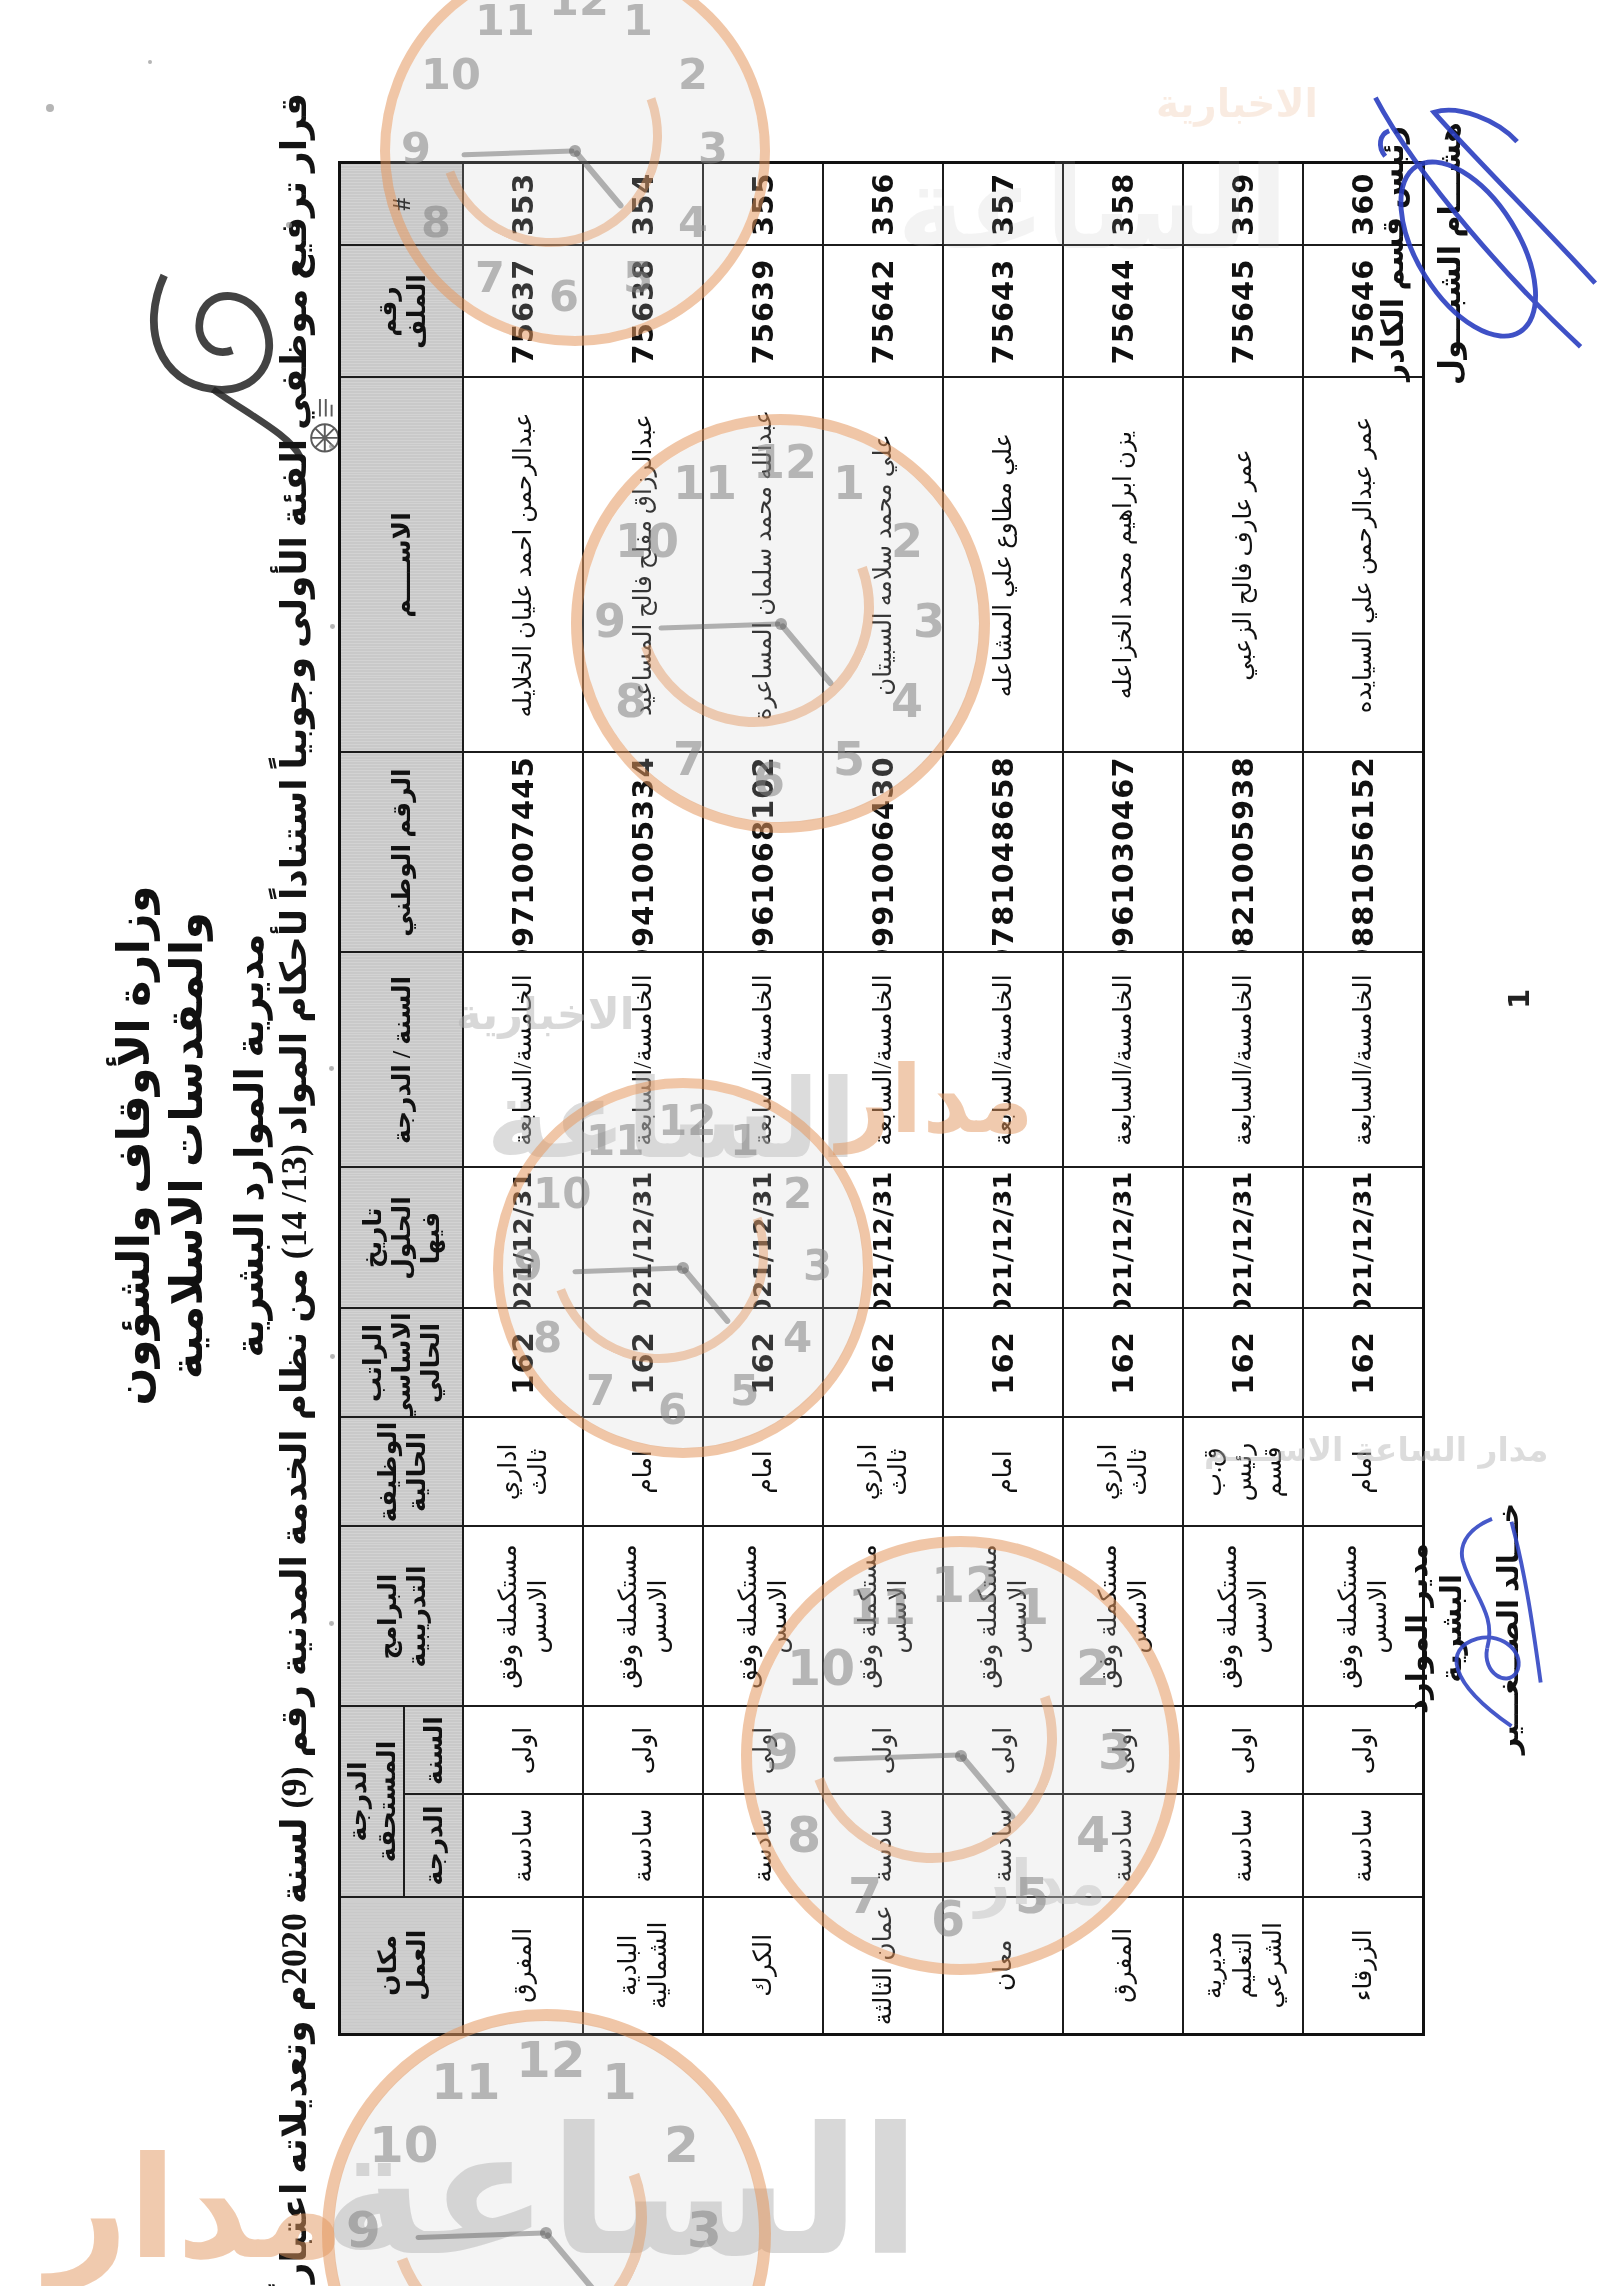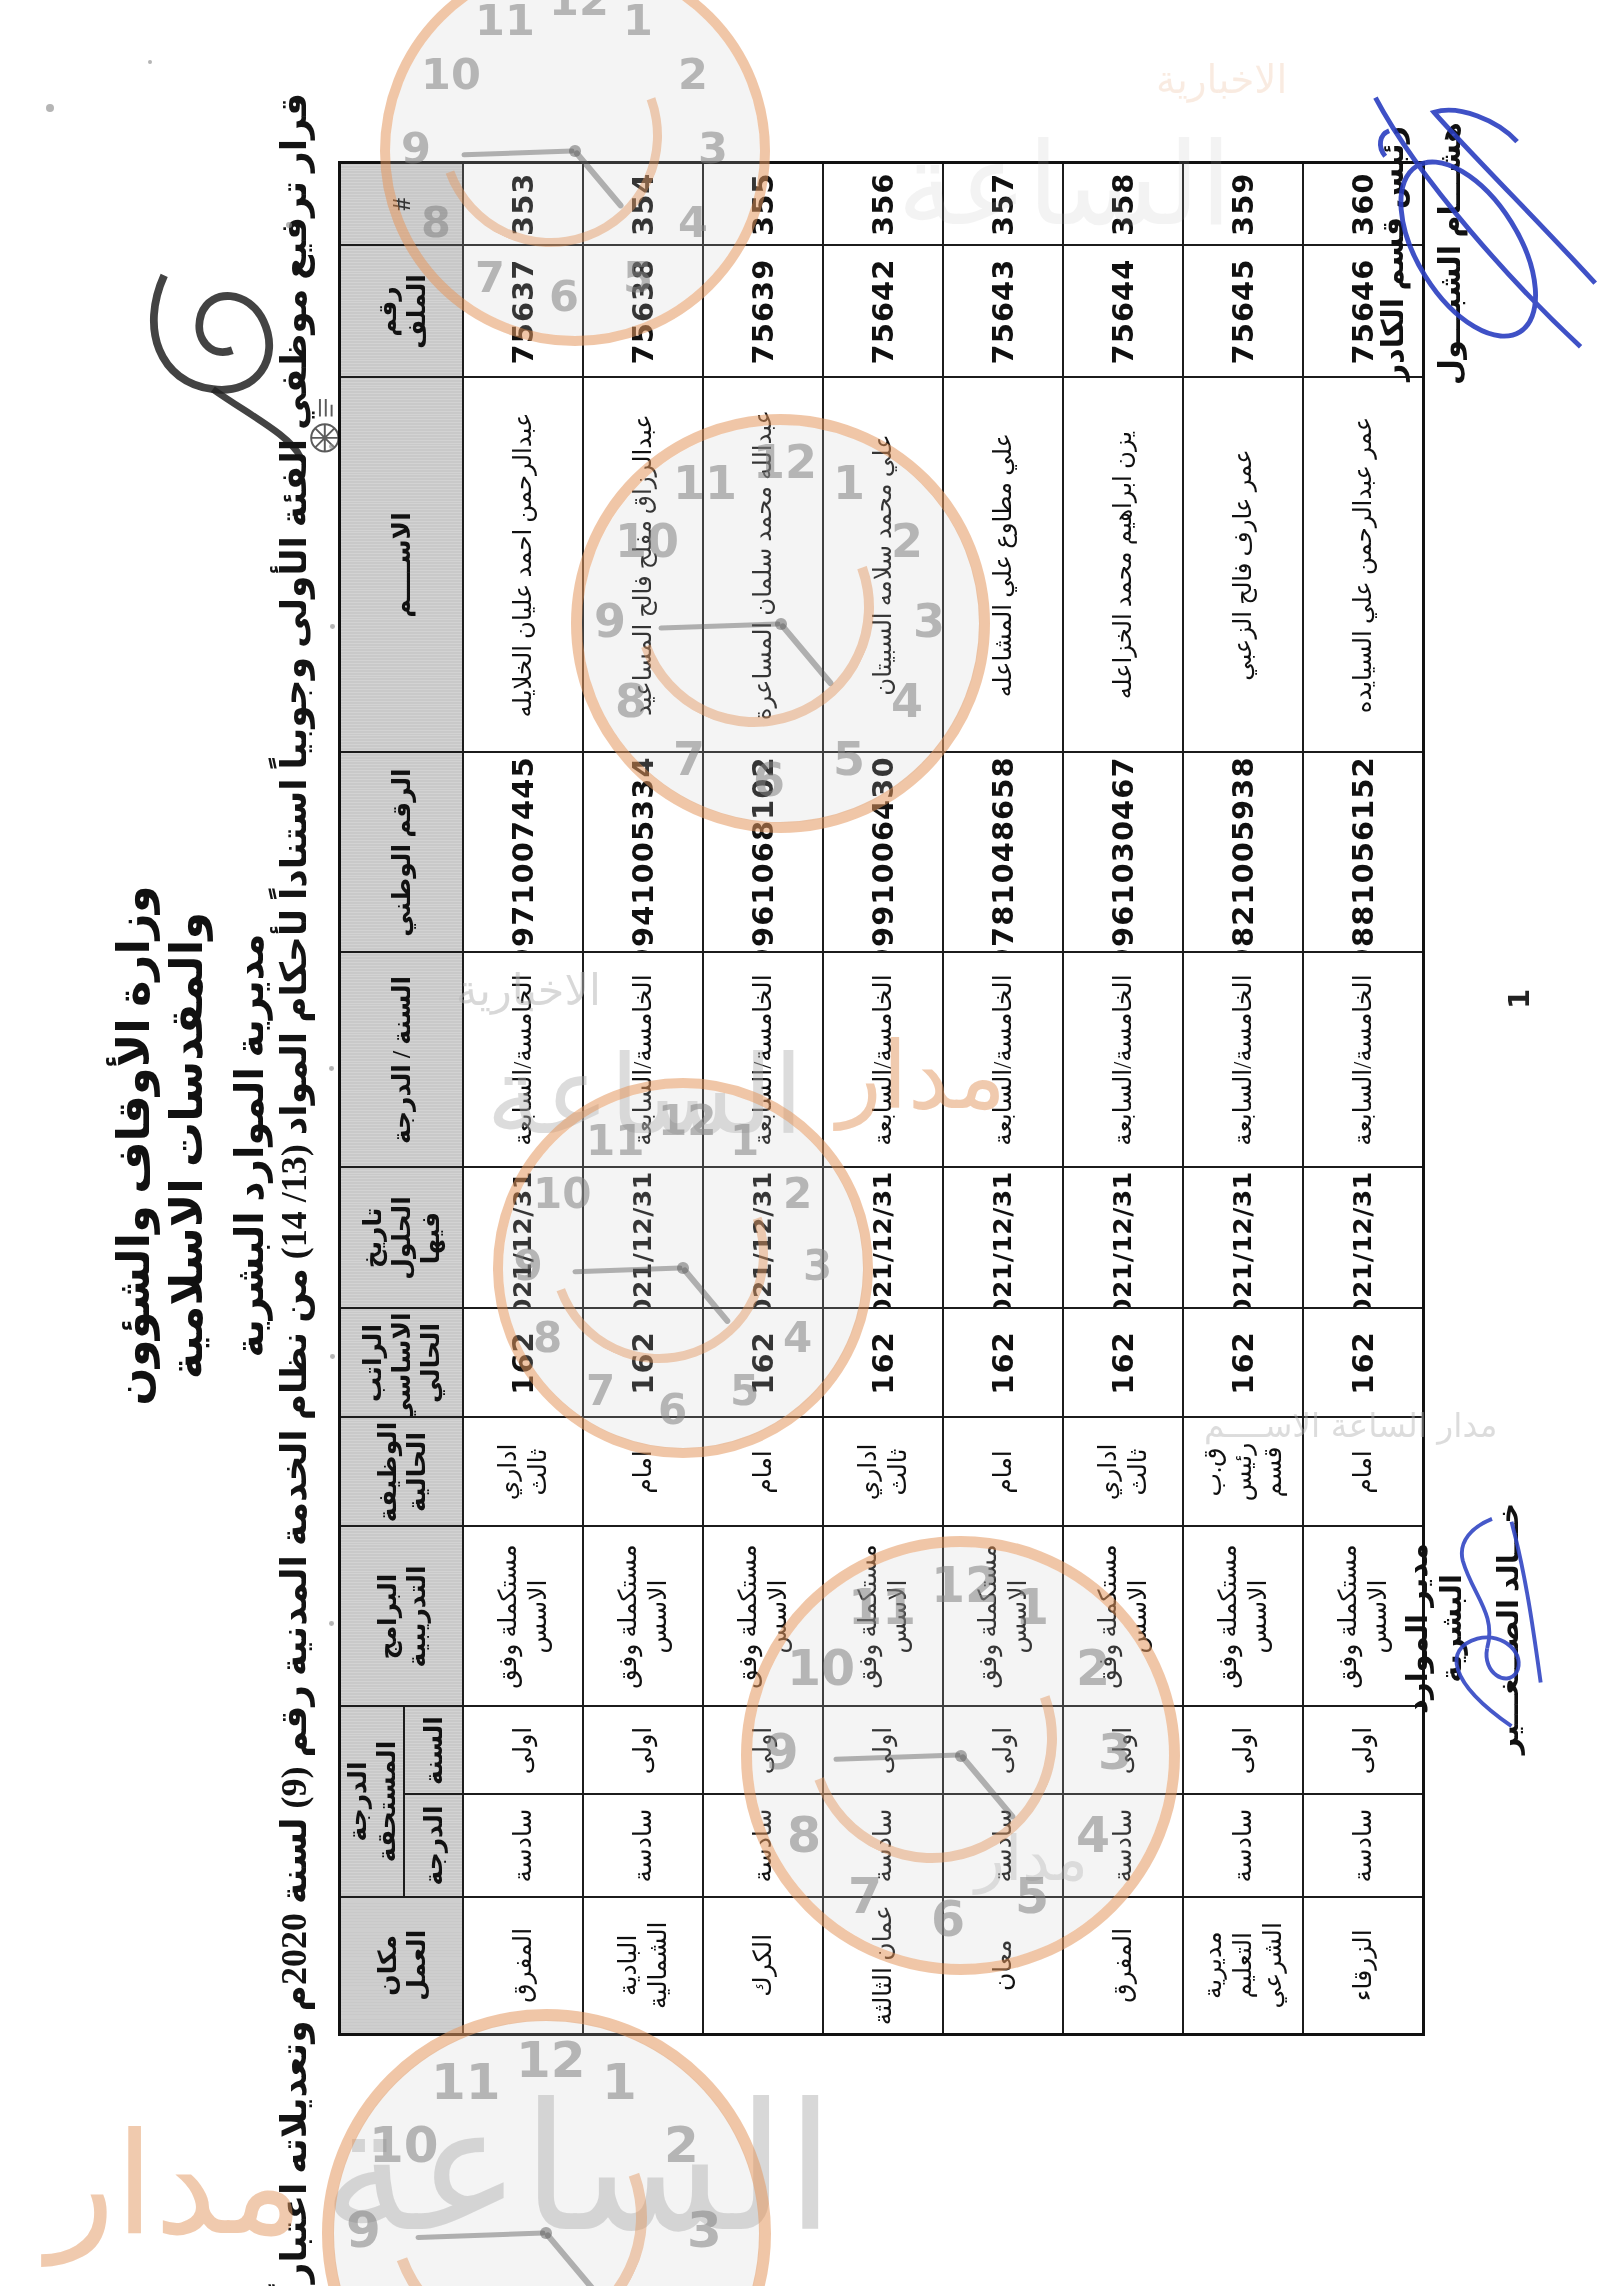--- a/index.html
+++ b/index.html
@@ -36,21 +36,21 @@
   #sig-right .t{font-size:30px;}
   #sig-right .n{font-size:30px;margin-top:21.5px;}
   #sig-left{left:522px;top:1400px;width:273px;}
   #sig-left .t{font-size:29px;}
   #sig-left .n{font-size:29px;margin-top:23.4px;}
   #pagenum{left:1278px;top:1502px;font-size:29px;color:#222;}
   svg{display:block;}
   
   #wm{position:absolute;inset:0;pointer-events:none;z-index:5;
       font-family:"DejaVu Sans","Liberation Sans",sans-serif;}
-  .wmtxt{position:absolute;font-weight:normal;white-space:nowrap;}
+  .wmtxt{position:absolute;font-weight:bold;white-space:nowrap;margin-top:24px;}
   .clock{position:absolute;}
   .clock .ring{position:absolute;inset:0;border-radius:50%;}
   .clock .face{position:absolute;border-radius:50%;}
   .clock .cnum{position:absolute;font-weight:bold;}
   .clock .hand{position:absolute;transform-origin:50% 100%;border-radius:3.9px;}
   .clock .swirl{position:absolute;border-radius:50%;}
   .dot{position:absolute;border-radius:50%;background:#8d8d8d;opacity:.65;}
 </style>
 </head>
 <body>

